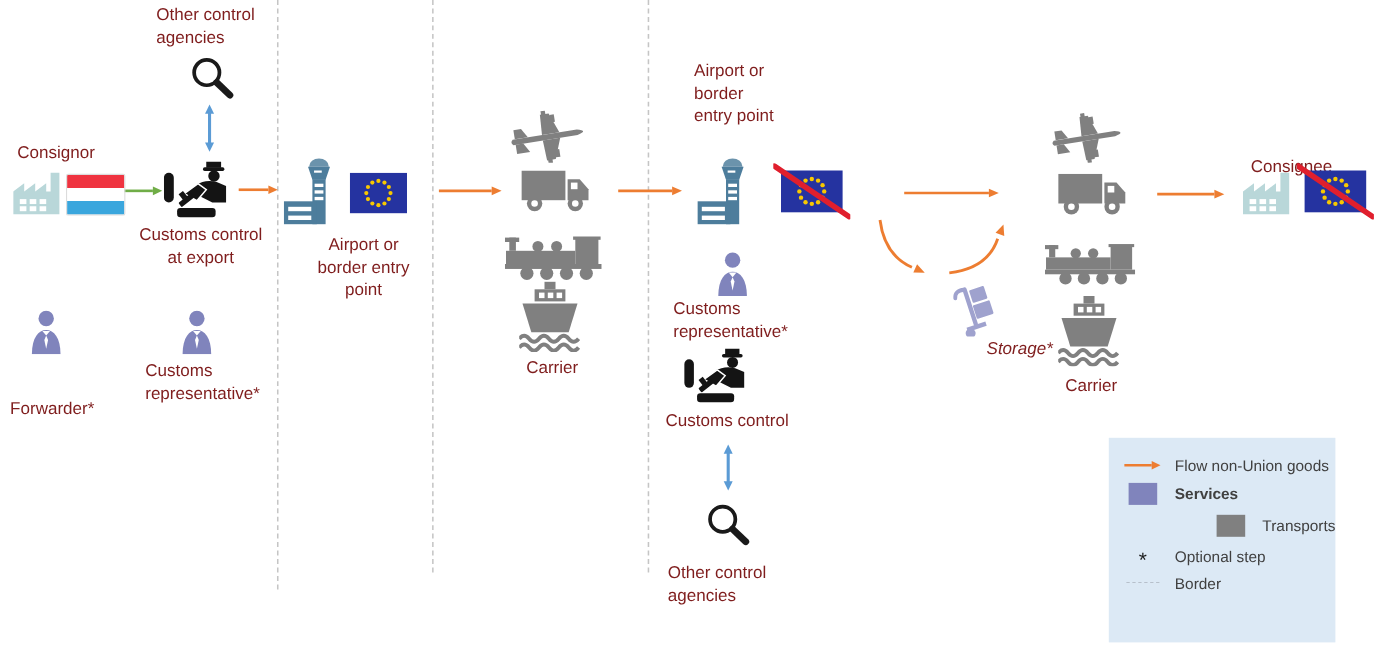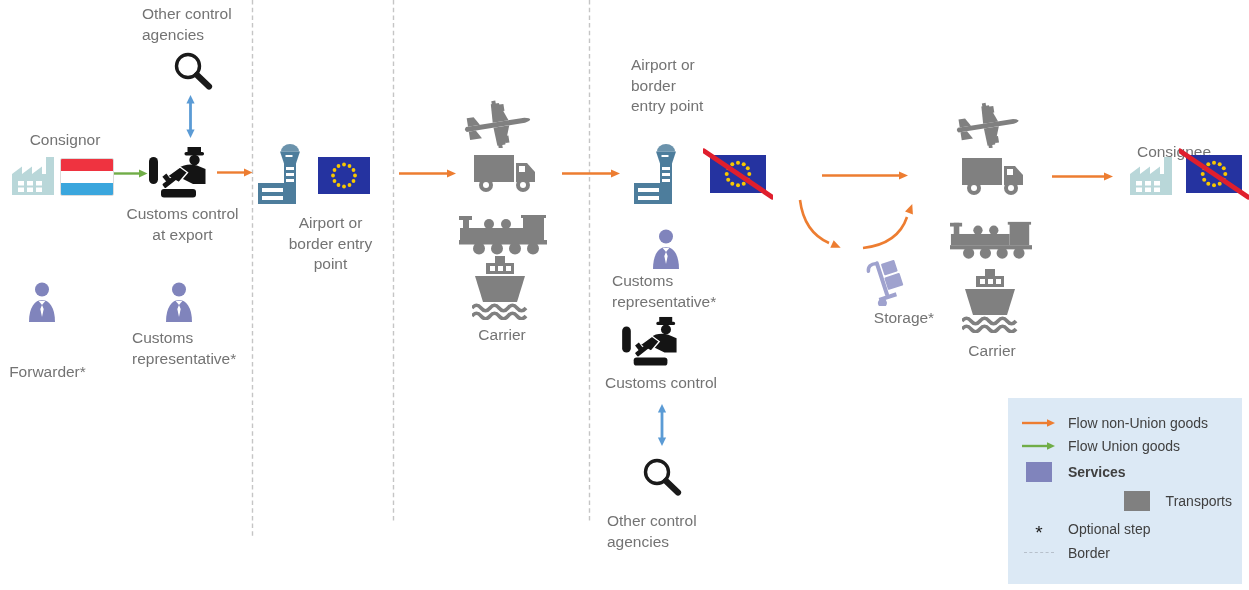--- a/index.html
+++ b/index.html
@@ -1,27 +1,27 @@
 <!DOCTYPE html>
 <html><head>
 <meta charset="utf-8">
 <style>
   html,body{margin:0;padding:0;background:#fff;}
   #stage{position:relative;width:1249px;height:590px;background:#ffffff;overflow:hidden;
          font-family:"Liberation Sans", sans-serif;color:#3d3d3d;}
-  .label{position:absolute;font-size:15.5px;line-height:20.5px;white-space:pre-line;color:#737373;}
+  .label{position:absolute;font-size:15.5px;line-height:20.5px;white-space:pre-line;color:#7f1d1d;}
   .center{text-align:center;}
   .abs{position:absolute;}
   svg{display:block;}
   
   .lux-flag{position:absolute;border:1px solid #dcdcdc;border-radius:2px;
             background:linear-gradient(#EF3340 33.4%, #ffffff 33.4% 66.7%, #3AA6DD 66.7%);}
   
-  #legend{position:absolute;left:1008px;top:398px;width:234px;height:186px;background:#DCE9F5;
-          box-sizing:border-box;padding:13px 10px 0 14px;}
+  #legend{position:absolute;left:1008px;top:398px;width:206px;height:186px;background:#DCE9F5;
+          box-sizing:border-box;padding:13px 0 0 14px;}
   .lg-row{display:flex;align-items:center;}
   .lg-sym{width:34px;display:flex;justify-content:center;align-items:center;flex:0 0 34px;margin-right:12px;}
   .lg-label{font-size:14px;color:#404040;white-space:nowrap;}
   .sq{width:26px;height:20px;}
   .sq.purple{background:#8084BC;}
   .sq.gray{background:#808080;}
   .dash-sym{width:30px;border-top:1.6px dashed #b7c0cb;height:0;}
   .star-sym{font-size:19px;color:#1a1a1a;line-height:10px;padding-top:8px;}
 </style>
 </head>
@@ -83,21 +83,21 @@
   </svg>
 
   <div class="label" style="left:142px;top:4px;">Other control
 agencies</div>
 
   <svg class="abs" style="left:170px;top:50px;" width="46" height="44" viewBox="0 0 46 44">
     <circle cx="18" cy="16" r="11.5" fill="none" stroke="#1a1a1a" stroke-width="3.4"></circle>
     <line x1="27" y1="25" x2="39" y2="36.5" stroke="#1a1a1a" stroke-width="6.2" stroke-linecap="round"></line>
   </svg>
 
-  <div class="label center" style="left:16px;top:130px;width:98px;">Consignor</div>
+  <div class="label center" style="left:2px;top:130px;width:98px;">Consignor</div>
 
   <svg class="abs" style="left:12px;top:156px;" width="46" height="39" viewBox="0 0 46 39">
     <path d="M34 1 h8 v38 h-42 v-21 l10 -7.5 v7.5 l10 -7.5 v7.5 l10 -7.5 v7.5 h4 z" fill="#B9D7D9"></path>
     <g fill="#ffffff">
       <rect x="6" y="25" width="6" height="4.5"></rect>
         <rect x="15" y="25" width="6" height="4.5"></rect>
         <rect x="24" y="25" width="6" height="4.5"></rect>
       <rect x="6" y="31.5" width="6" height="4.5"></rect>
         <rect x="15" y="31.5" width="6" height="4.5"></rect>
         <rect x="24" y="31.5" width="6" height="4.5"></rect>
@@ -315,21 +315,21 @@
   <svg class="abs" style="left:862px;top:259px;" width="44" height="47" viewBox="0 0 44 47">
     <g transform="rotate(-18 22 23)">
       <path d="M20.5 3 Q12 1 10.5 8" stroke="#9FA2CE" stroke-width="3.5" fill="none" stroke-linecap="round"></path>
       <rect x="19" y="1" width="4" height="37" rx="2" fill="#9FA2CE"></rect>
       <rect x="24.5" y="5" width="14" height="12" rx="1" fill="#9FA2CE"></rect>
       <rect x="23.5" y="19" width="16" height="13" rx="1" fill="#9FA2CE"></rect>
       <rect x="12" y="36.5" width="18" height="4" fill="#9FA2CE"></rect>
       <circle cx="14" cy="42.5" r="4.5" fill="#9FA2CE"></circle>
     </g>
   </svg>
-  <div class="label center" style="left:864px;top:308px;width:80px;">Storage*</div>
+  <div class="label center" style="left:887px;top:308px;width:80px;font-style:italic;">Storage*</div>
 
   <svg class="abs" style="left:955px;top:102px;" width="72" height="46" viewBox="0 0 76 48">
     <g fill="#808080" transform="rotate(-9 38 24)">
       <path d="M3 21.5 H62 Q73 24 62 26.5 H3 Q0 24 3 21.5 Z"></path>
       <path d="M31 3 h8 l7 18.5 h-16 z"></path>
       <path d="M30 26.5 h16 l-7 18.5 h-8 z"></path>
       <rect x="32" y="0" width="4" height="7"></rect>
         <rect x="39.5" y="4.5" width="4" height="7"></rect>
       <rect x="32" y="41" width="4" height="7"></rect>
         <rect x="39.5" y="36.5" width="4" height="7"></rect>
@@ -417,29 +417,20 @@
 
   <div id="legend">
     <div class="lg-row" style="height:23px;">
       <span class="lg-sym">
         <svg width="34" height="12" viewBox="0 0 34 12">
           <line x1="0" y1="6" x2="25" y2="6" stroke="#ED7D31" stroke-width="2.4"></line>
           <path d="M25 2.2 L33 6 L25 9.8 Z" fill="#ED7D31"></path>
         </svg>
       </span>
       <span class="lg-label">Flow non-Union goods</span>
-    </div>
-    <div class="lg-row" style="height:23px;">
-      <span class="lg-sym">
-        <svg width="34" height="12" viewBox="0 0 34 12">
-          <line x1="0" y1="6" x2="25" y2="6" stroke="#70AD47" stroke-width="2.4"></line>
-          <path d="M25 2.2 L33 6 L25 9.8 Z" fill="#70AD47"></path>
-        </svg>
-      </span>
-      <span class="lg-label">Flow Union goods</span>
     </div>
     <div class="lg-row" style="height:29px;font-weight:bold;">
       <span class="lg-sym">
           <span class="sq purple"></span>
         </span>
       <span class="lg-label">Services</span>
     </div>
     <div class="lg-row" style="height:30px;justify-content:flex-end;">
       <span class="lg-sym">
           <span class="sq gray"></span>

